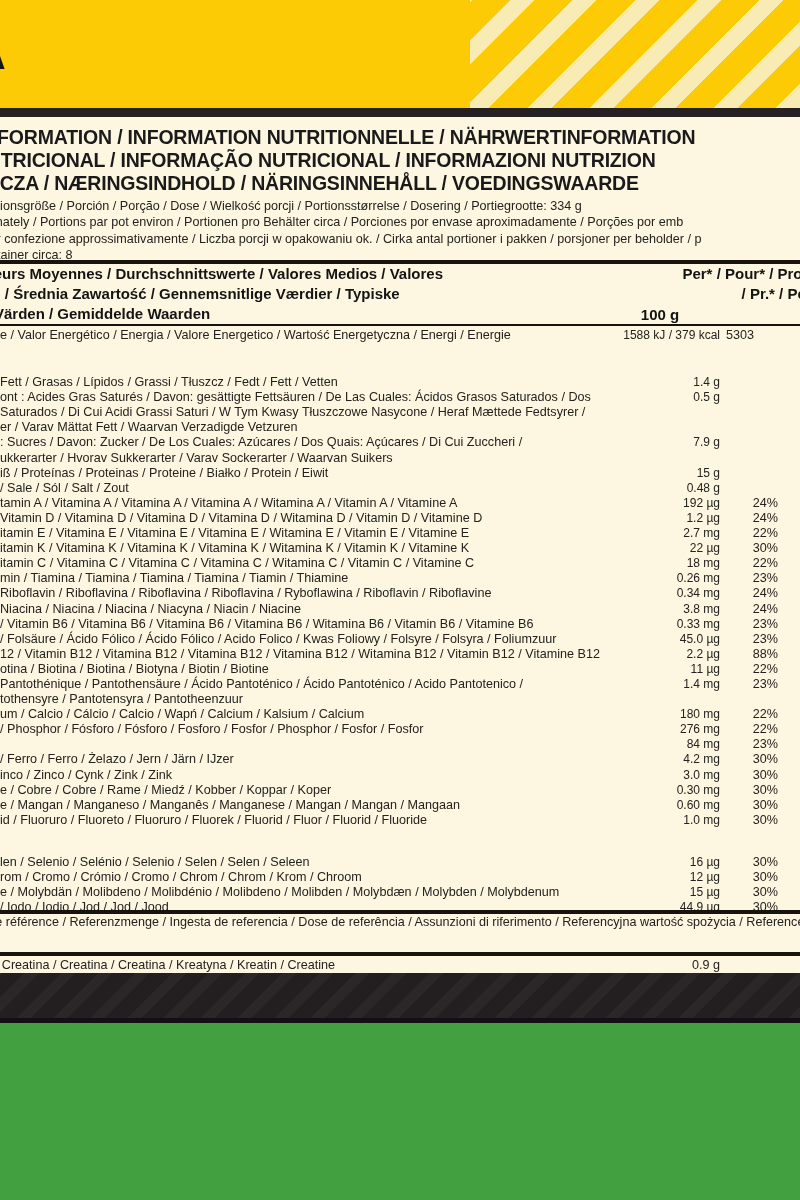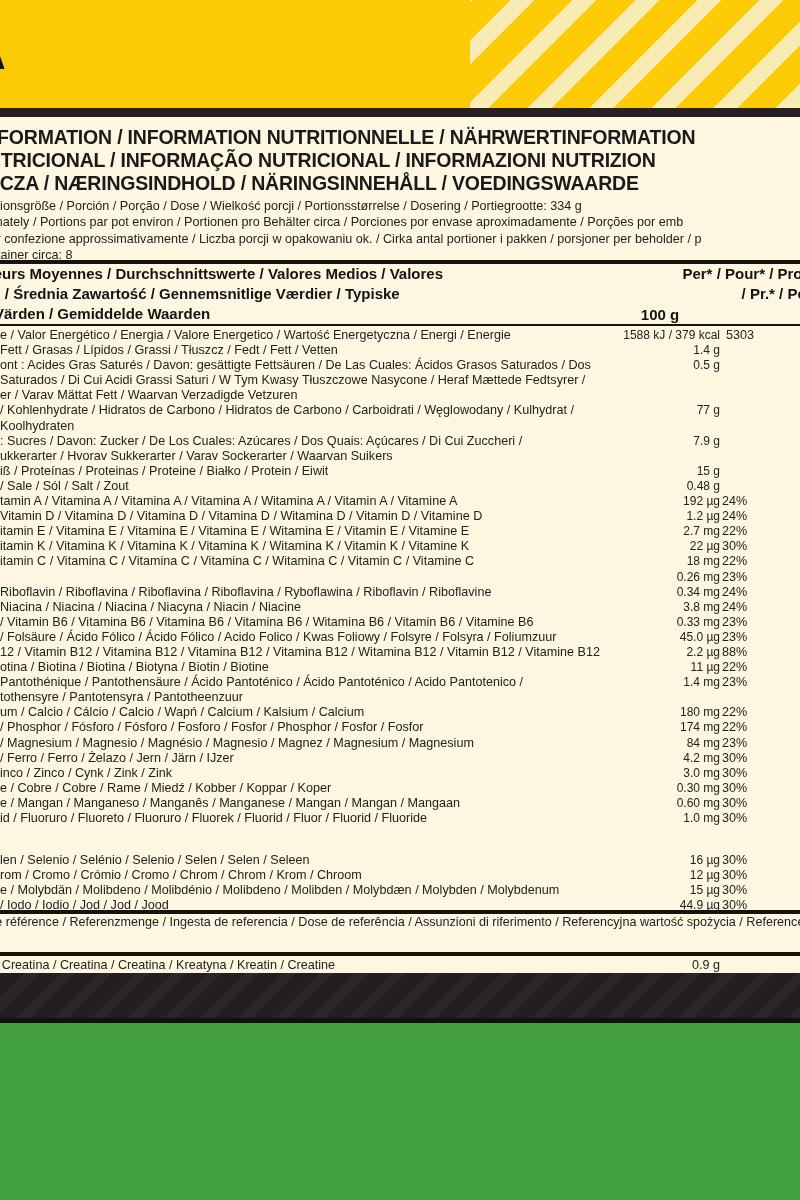--- a/index.html
+++ b/index.html
@@ -96,21 +96,21 @@
   .rval{
     position:absolute;left:540px;top:0;width:180px;
     font-size:12px;color:#24221f;line-height:15.1px;text-align:right;
   }
   .rval2{
     position:absolute;left:726px;top:0;width:70px;
     font-size:12.6px;color:#24221f;line-height:15.1px;text-align:left;
   }
   .rnri{
     position:absolute;left:722px;top:0;width:56px;
-    font-size:12.6px;color:#24221f;line-height:15.1px;text-align:left;
+    font-size:12.6px;color:#24221f;line-height:15.1px;text-align:right;
   }
 
   .refnote{
     position:absolute;left:0;top:914px;width:800px;
     font-size:12.6px;color:#24221f;line-height:16px;white-space:nowrap;
   }
   .refnote .inner{margin-left:-30px;}
 
   .creatine{position:absolute;left:0;top:958px;width:800px;height:26px;}
   .creatine .cname{
@@ -179,41 +179,34 @@
   <div class="rule-thin" id="hdr-rule-bot"></div>
 
   <div class="rows" id="nutrient-rows">
       <div class="row" style="height: 15.1px;">
         <div class="rname">
           <span>e / Valor Energético / Energia / Valore Energetico / Wartość Energetyczna / Energi / Energie</span>
         </div>
         <div class="rval">1588 kJ / 379 kcal</div>
         <div class="rval2">5303</div>
       </div>
-      <div class="row" style="height: 15.1px;">
+      <div class="row" style="height: 15.1px; margin-top: 32px;">
         <div class="rname">
           <span>Fett / Grasas / Lípidos / Grassi / Tłuszcz / Fedt / Fett / Vetten</span>
         </div>
         <div class="rval">1.4 g</div>
       </div>
       <div class="row" style="height: 45.3px;">
         <div class="rname">
           <span>ont : Acides Gras Saturés / Davon: gesättigte Fettsäuren / De Las Cuales: Ácidos Grasos Saturados / Dos</span>
           <span>Saturados / Di Cui Acidi Grassi Saturi / W Tym Kwasy Tłuszczowe Nasycone / Heraf Mættede Fedtsyrer /</span>
           <span>er / Varav Mättat Fett / Waarvan Verzadigde Vetzuren</span>
         </div>
         <div class="rval">0.5 g</div>
       </div>
-      <div class="row" style="height: 30.2px;">
-        <div class="rname">
-          <span>/ Kohlenhydrate / Hidratos de Carbono / Hidratos de Carbono / Carboidrati / Węglowodany / Kulhydrat /</span>
-          <span>Koolhydraten</span>
-        </div>
-        <div class="rval">77 g</div>
-      </div>
       <div class="row" style="height: 30.2px; padding-left: 11px;">
         <div class="rname">
           <span>: Sucres / Davon: Zucker / De Los Cuales: Azúcares / Dos Quais: Açúcares / Di Cui Zuccheri /</span>
           <span>ukkerarter / Hvorav Sukkerarter / Varav Sockerarter / Waarvan Suikers</span>
         </div>
         <div class="rval">7.9 g</div>
       </div>
       <div class="row" style="height: 15.1px;">
         <div class="rname">
           <span>iß / Proteínas / Proteinas / Proteine / Białko / Protein / Eiwit</span>
@@ -255,20 +248,23 @@
         <div class="rnri">30%</div>
       </div>
       <div class="row" style="height: 15.1px;">
         <div class="rname">
           <span>itamin C / Vitamina C / Vitamina C / Vitamina C / Witamina C / Vitamin C / Vitamine C</span>
         </div>
         <div class="rval">18 mg</div>
         <div class="rnri">22%</div>
       </div>
       <div class="row" style="height: 15.1px;">
+        <div class="rname">
+          <span>min / Tiamina / Tiamina / Tiamina / Tiamina / Tiamin / Thiamine</span>
+        </div>
         <div class="rval">0.26 mg</div>
         <div class="rnri">23%</div>
       </div>
       <div class="row" style="height: 15.1px; padding-left: 12px;">
         <div class="rname">
           <span>Riboflavin / Riboflavina / Riboflavina / Riboflavina / Ryboflawina / Riboflavin / Riboflavine</span>
         </div>
         <div class="rval">0.34 mg</div>
         <div class="rnri">24%</div>
       </div>
@@ -319,27 +315,24 @@
         <div class="rname">
           <span>um / Calcio / Cálcio / Calcio / Wapń / Calcium / Kalsium / Calcium</span>
         </div>
         <div class="rval">180 mg</div>
         <div class="rnri">22%</div>
       </div>
       <div class="row" style="height: 15.1px;">
         <div class="rname">
           <span>/ Phosphor / Fósforo / Fósforo / Fosforo / Fosfor / Phosphor / Fosfor / Fosfor</span>
         </div>
-        <div class="rval">174 mg</div>
+        <div class="rval">276 mg</div>
         <div class="rnri">22%</div>
       </div>
       <div class="row" style="height: 15.1px;">
-        <div class="rname">
-          <span>/ Magnesium / Magnesio / Magnésio / Magnesio / Magnez / Magnesium / Magnesium</span>
-        </div>
         <div class="rval">84 mg</div>
         <div class="rnri">23%</div>
       </div>
       <div class="row" style="height: 15.1px;">
         <div class="rname">
           <span>/ Ferro / Ferro / Żelazo / Jern / Järn / IJzer</span>
         </div>
         <div class="rval">4.2 mg</div>
         <div class="rnri">30%</div>
       </div>

